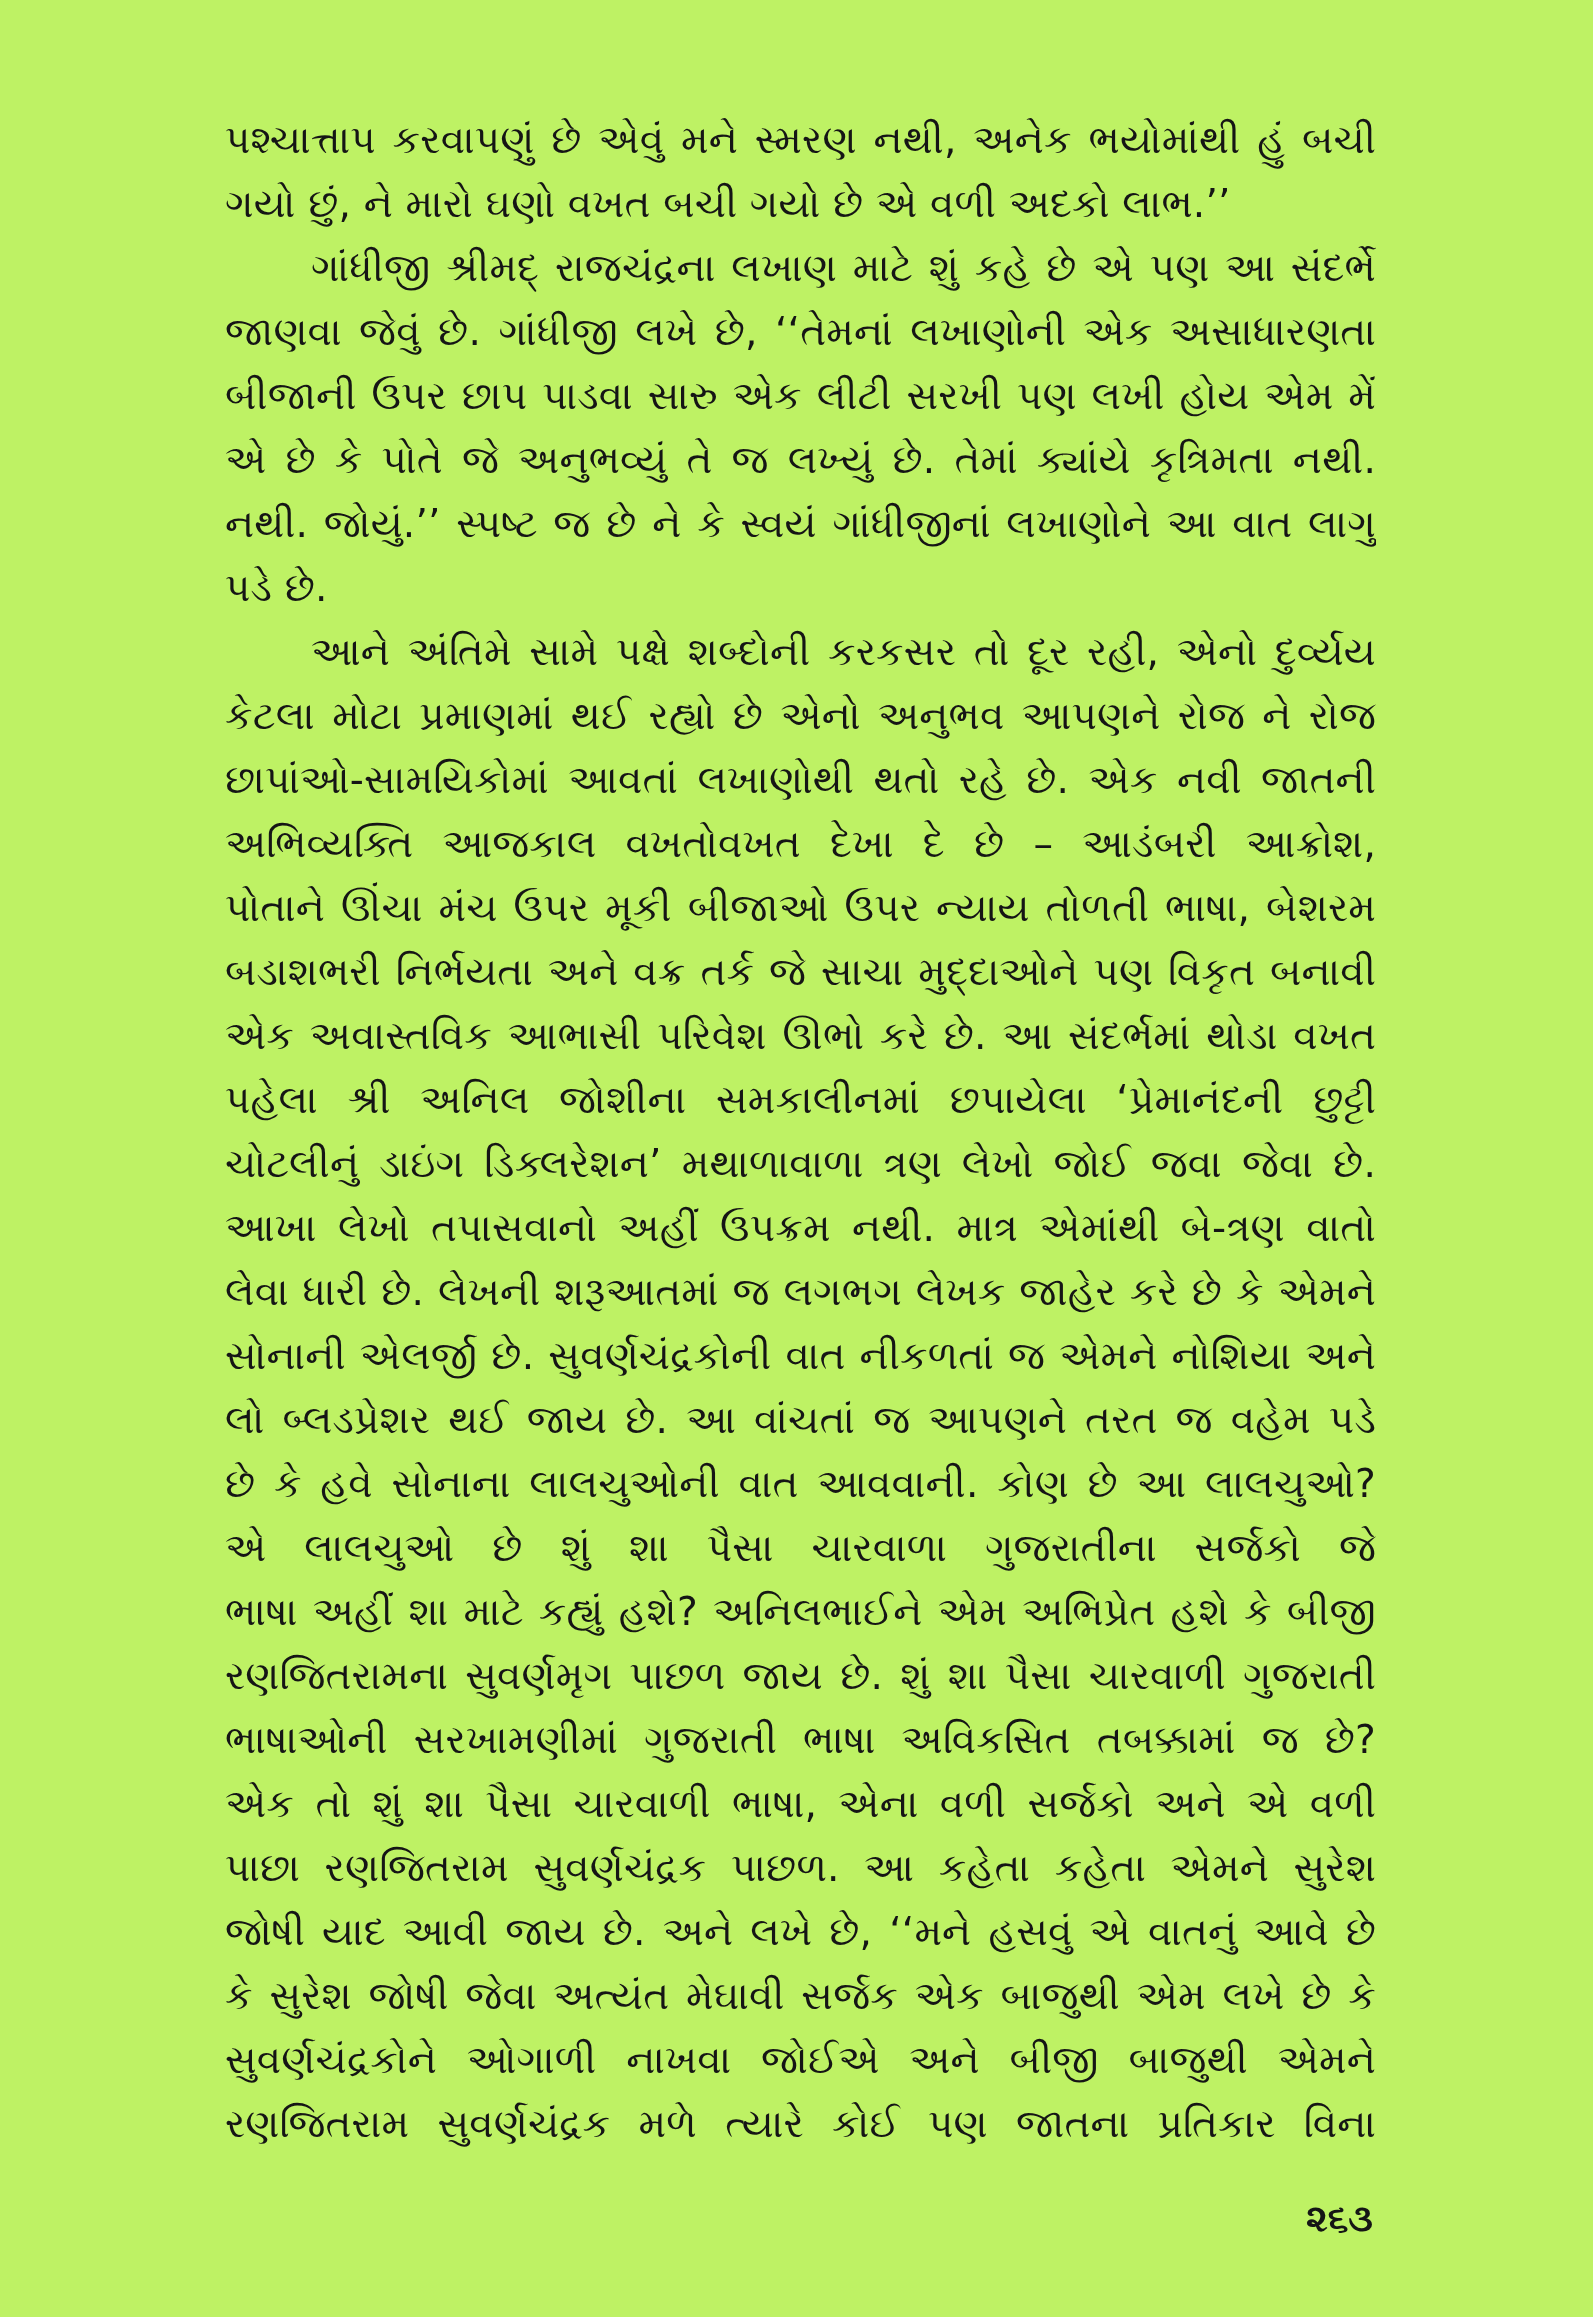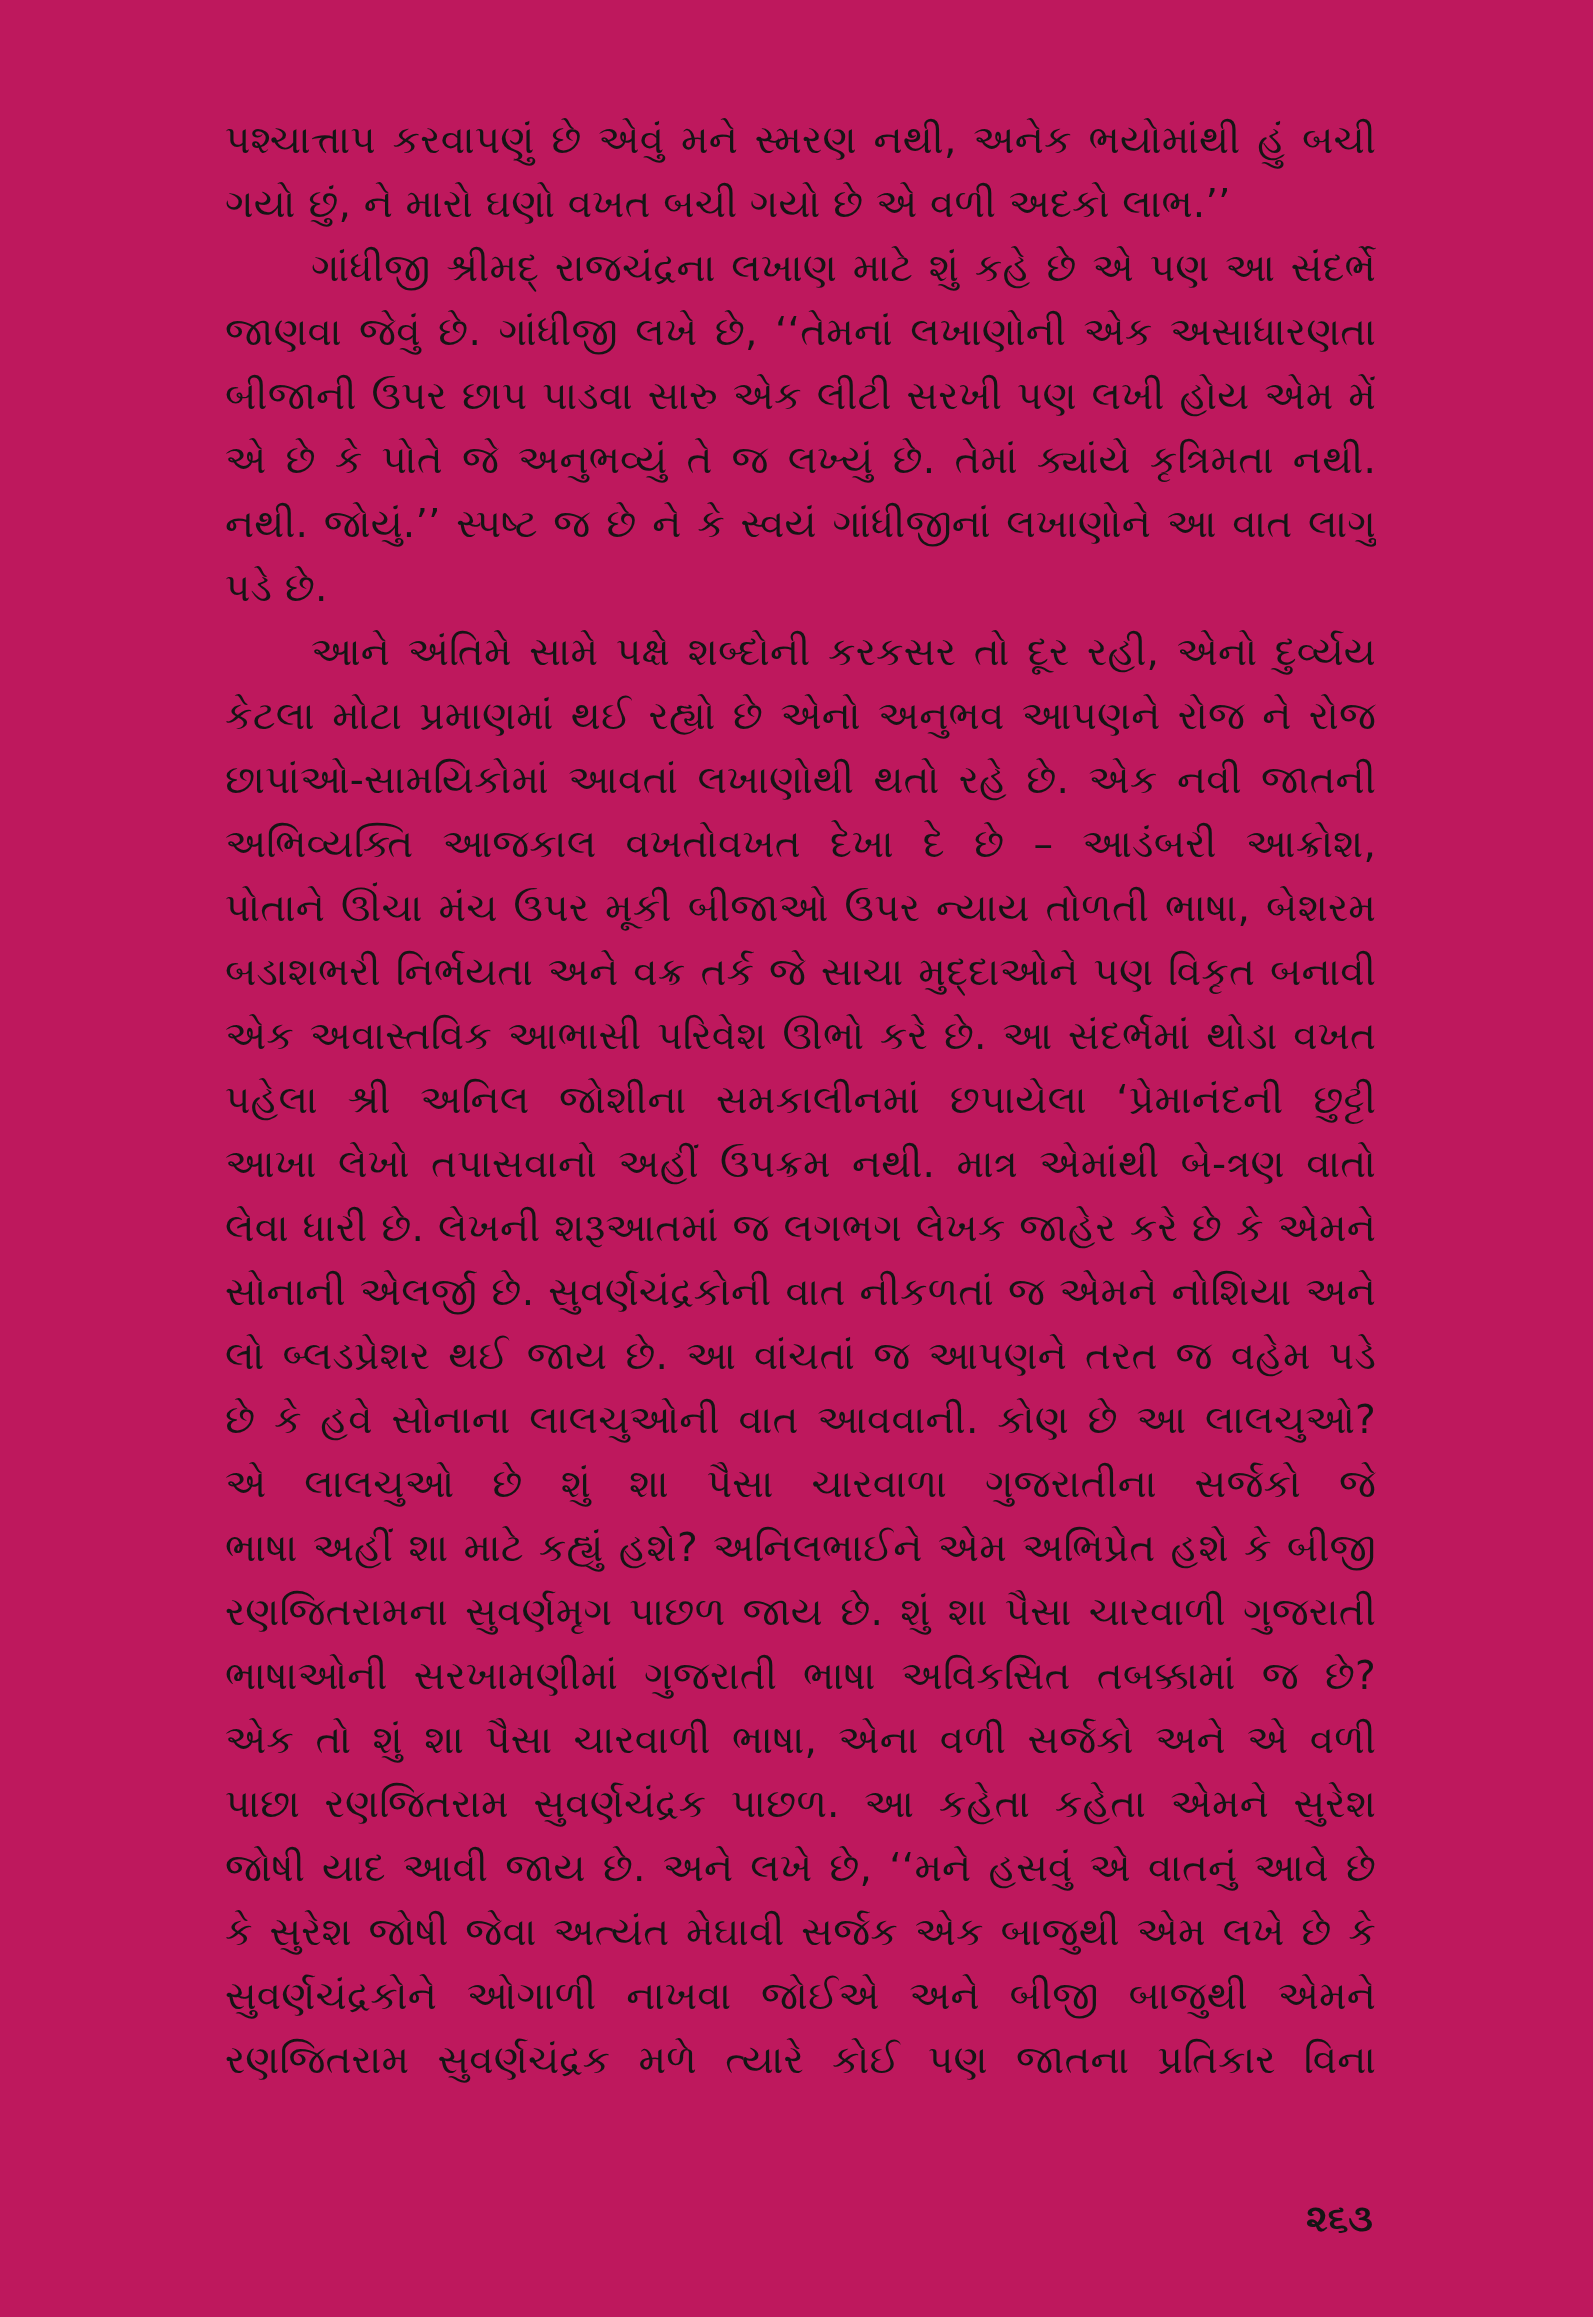--- a/index.html
+++ b/index.html
@@ -5,21 +5,21 @@
   html, body {
     margin: 0;
     padding: 0;
     background: #e8e8e8;
   }
   .page {
     position: relative;
     width: 1593px;
     height: 2317px;
     margin: 0 auto;
-    background: #be185d;
+    background: #bef264;
     overflow: hidden;
     font-family: "DejaVu Sans", sans-serif;
   }
   .text-column {
     position: absolute;
     left: 225px;
     top: 108px;
     width: 1151px;
     color: #151515;
   }
@@ -76,20 +76,21 @@
       </div>
       <div class="para">
         <div class="line indent">આને અંતિમે સામે પક્ષે શબ્દોની કરકસર તો દૂર રહી, એનો દુર્વ્યય</div>
         <div class="line">કેટલા મોટા પ્રમાણમાં થઈ રહ્યો છે એનો અનુભવ આપણને રોજ ને રોજ</div>
         <div class="line">છાપાંઓ-સામયિકોમાં આવતાં લખાણોથી થતો રહે છે. એક નવી જાતની</div>
         <div class="line">અભિવ્યક્તિ આજકાલ વખતોવખત દેખા દે છે – આડંબરી આક્રોશ,</div>
         <div class="line">પોતાને ઊંચા મંચ ઉપર મૂકી બીજાઓ ઉપર ન્યાય તોળતી ભાષા, બેશરમ</div>
         <div class="line">બડાશભરી નિર્ભયતા અને વક્ર તર્ક જે સાચા મુદ્દાઓને પણ વિકૃત બનાવી</div>
         <div class="line">એક અવાસ્તવિક આભાસી પરિવેશ ઊભો કરે છે. આ સંદર્ભમાં થોડા વખત</div>
         <div class="line">પહેલા શ્રી અનિલ જોશીના સમકાલીનમાં છપાયેલા ‘પ્રેમાનંદની છુટ્ટી</div>
+        <div class="line">ચોટલીનું ડાઇંગ ડિક્લરેશન’ મથાળાવાળા ત્રણ લેખો જોઈ જવા જેવા છે.</div>
         <div class="line">આખા લેખો તપાસવાનો અહીં ઉપક્રમ નથી. માત્ર એમાંથી બે-ત્રણ વાતો</div>
         <div class="line">લેવા ધારી છે. લેખની શરૂઆતમાં જ લગભગ લેખક જાહેર કરે છે કે એમને</div>
         <div class="line">સોનાની એલર્જી છે. સુવર્ણચંદ્રકોની વાત નીકળતાં જ એમને નોશિયા અને</div>
         <div class="line">લો બ્લડપ્રેશર થઈ જાય છે. આ વાંચતાં જ આપણને તરત જ વહેમ પડે</div>
         <div class="line">છે કે હવે સોનાના લાલચુઓની વાત આવવાની. કોણ છે આ લાલચુઓ?</div>
         <div class="line">એ લાલચુઓ છે શું શા પૈસા ચારવાળા ગુજરાતીના સર્જકો જે</div>
         <div class="line">ભાષા અહીં શા માટે કહ્યું હશે? અનિલભાઈને એમ અભિપ્રેત હશે કે બીજી</div>
         <div class="line">રણજિતરામના સુવર્ણમૃગ પાછળ જાય છે. શું શા પૈસા ચારવાળી ગુજરાતી</div>
         <div class="line">ભાષાઓની સરખામણીમાં ગુજરાતી ભાષા અવિકસિત તબક્કામાં જ છે?</div>
         <div class="line">એક તો શું શા પૈસા ચારવાળી ભાષા, એના વળી સર્જકો અને એ વળી</div>

